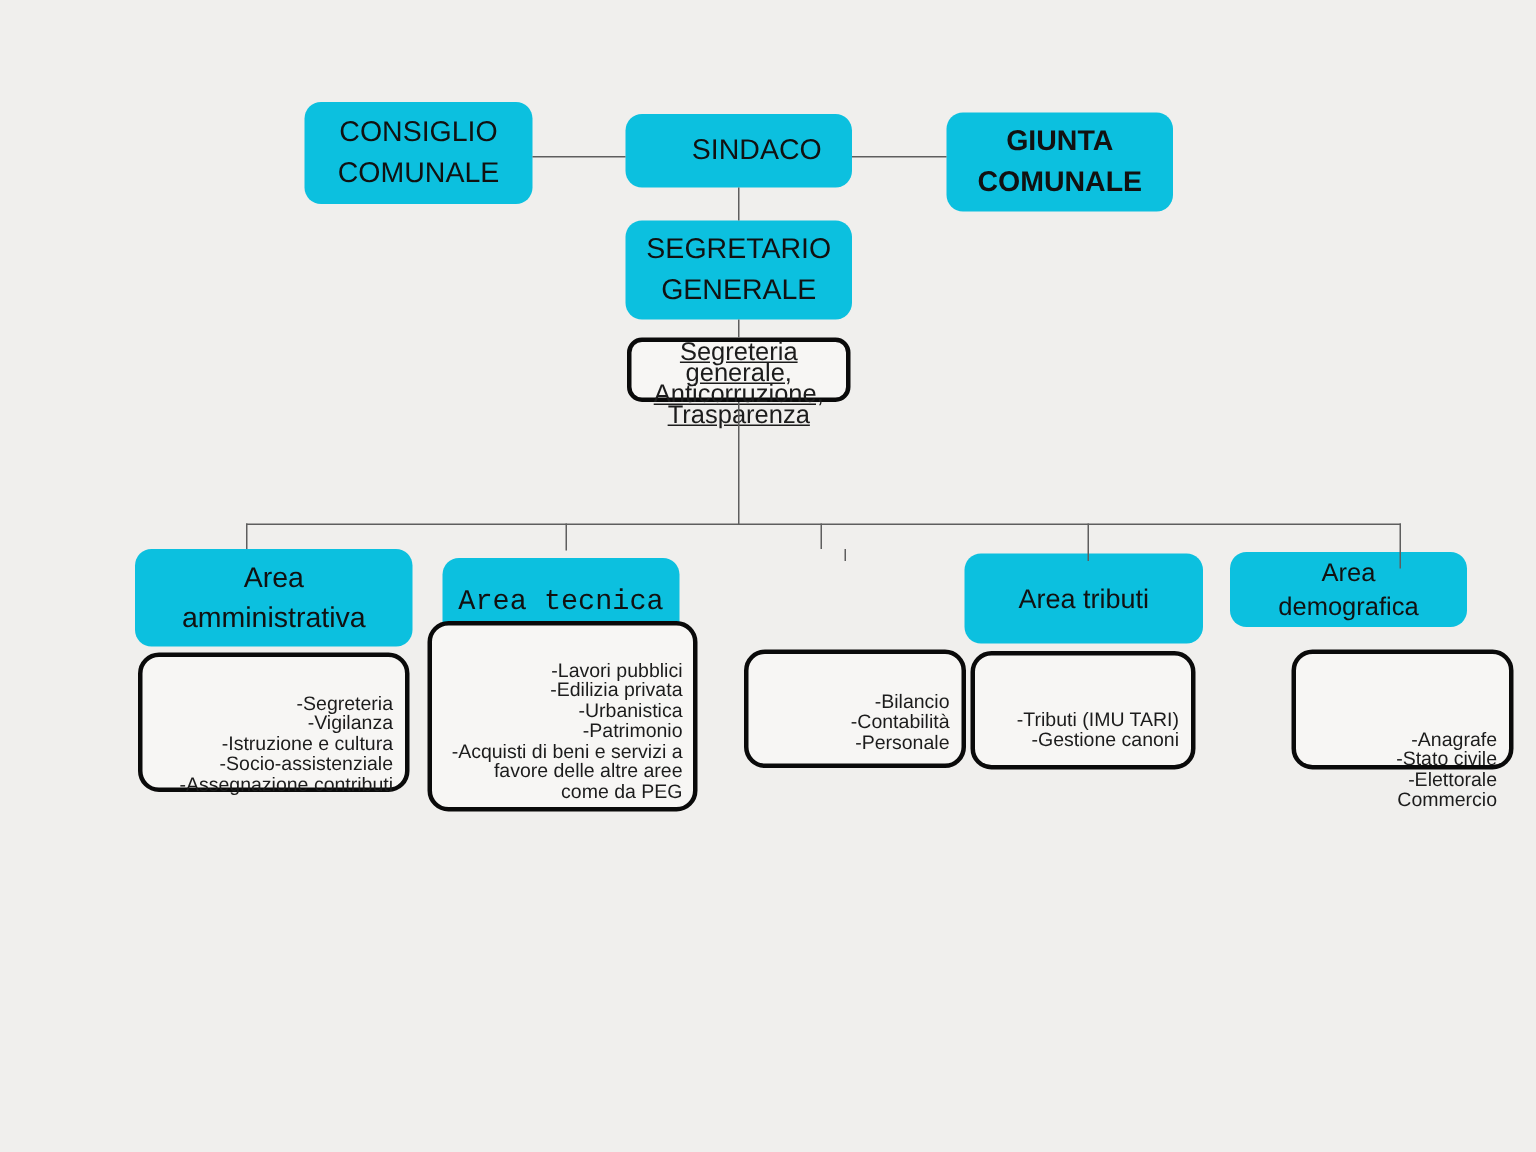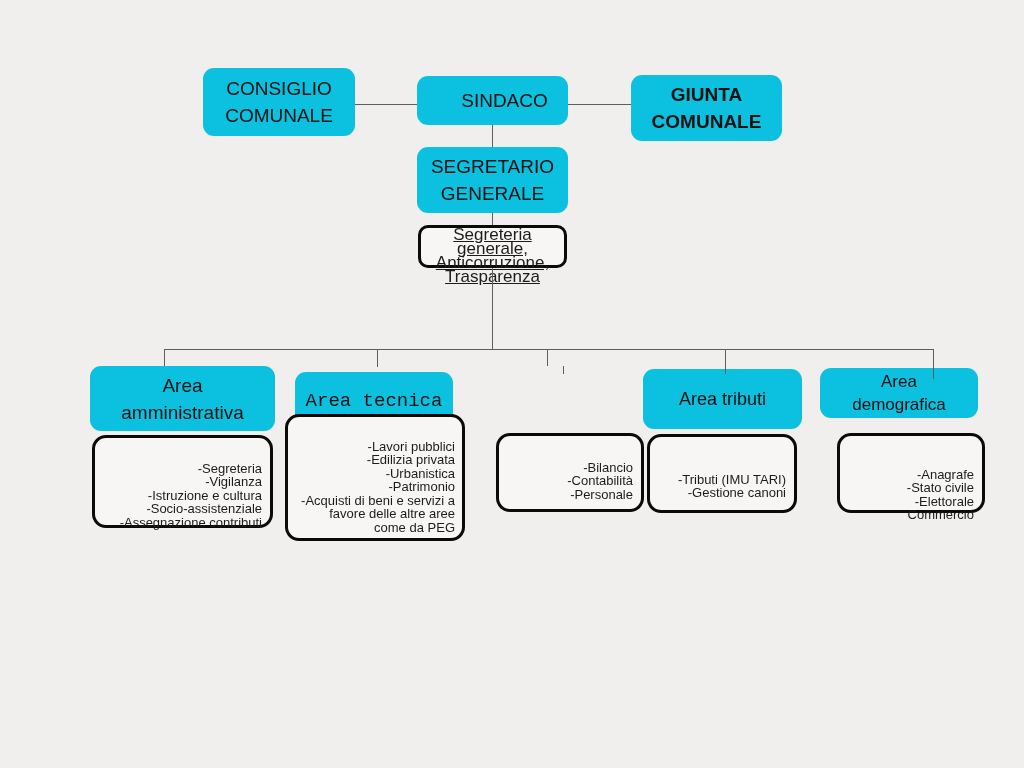--- a/index.html
+++ b/index.html
@@ -99,20 +99,20 @@
   </div>
   <div class="outlined list" style="left:477px;top:433px;width:148px;height:79px;padding:11px 8px 0 10px;margin-left:19px;">
     <span>-Bilancio
 -Contabilità
 -Personale</span>
   </div>
   <div class="outlined list" style="left:647px;top:434px;width:150px;height:79px;padding:22px 8px 12px 10px;">
     <span>-Tributi (IMU TARI)
 -Gestione canoni</span>
   </div>
-  <div class="outlined list" style="left:837px;top:433px;width:148px;height:80px;padding:18px 8px 0 10px;">
+  <div class="outlined list" style="left:861px;top:433px;width:148px;height:80px;padding:36px 8px 0 10px;">
     <span>-Anagrafe
 -Stato civile
 -Elettorale
 Commercio</span>
   </div>
 
 </div>
 
 </body></html>

